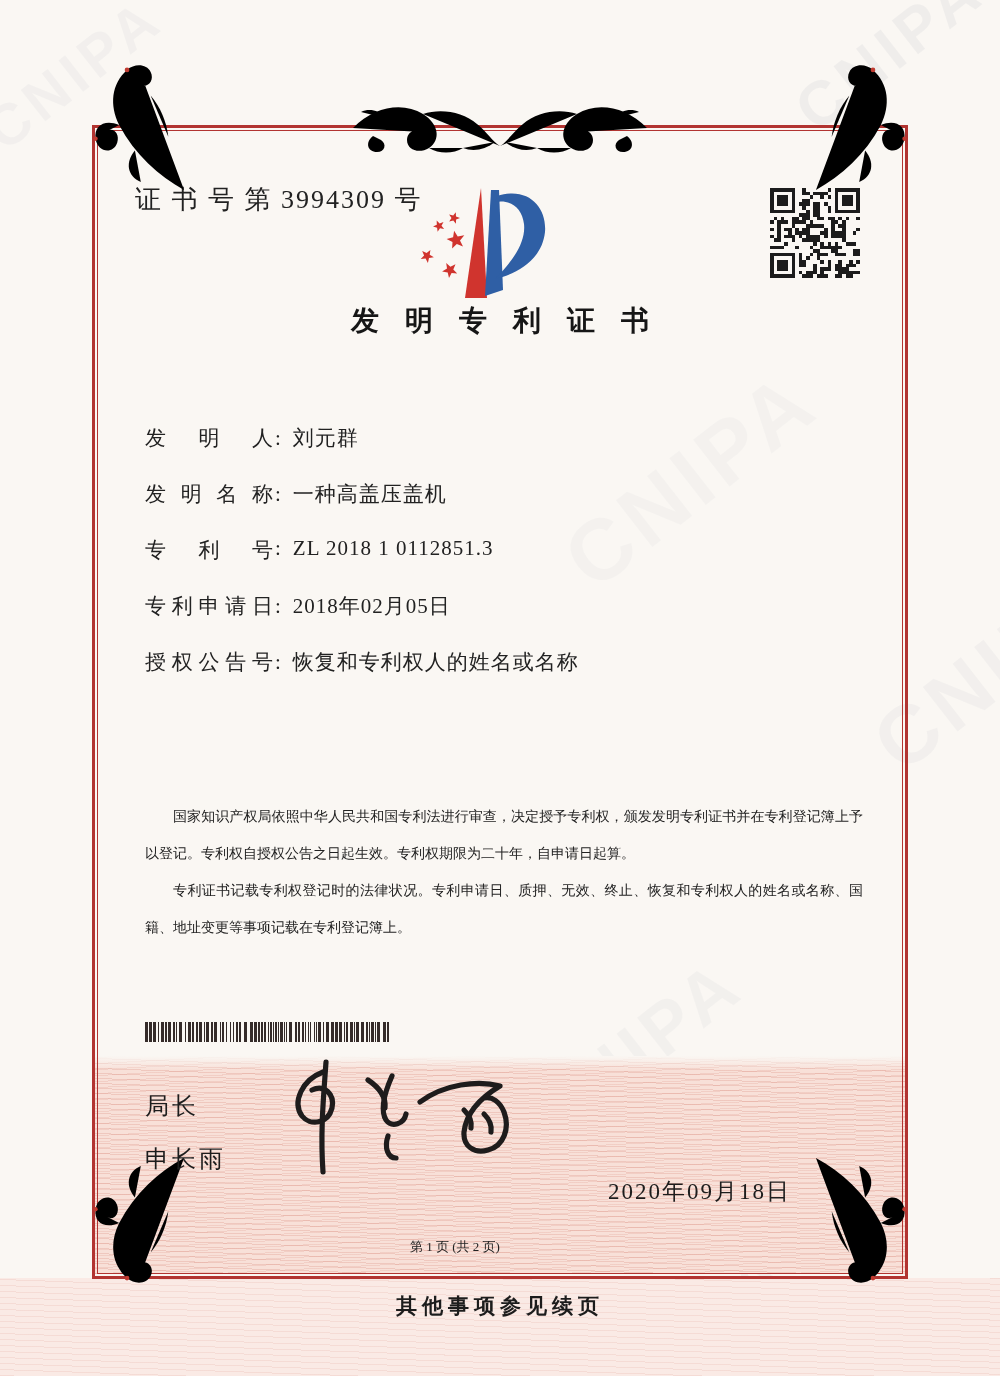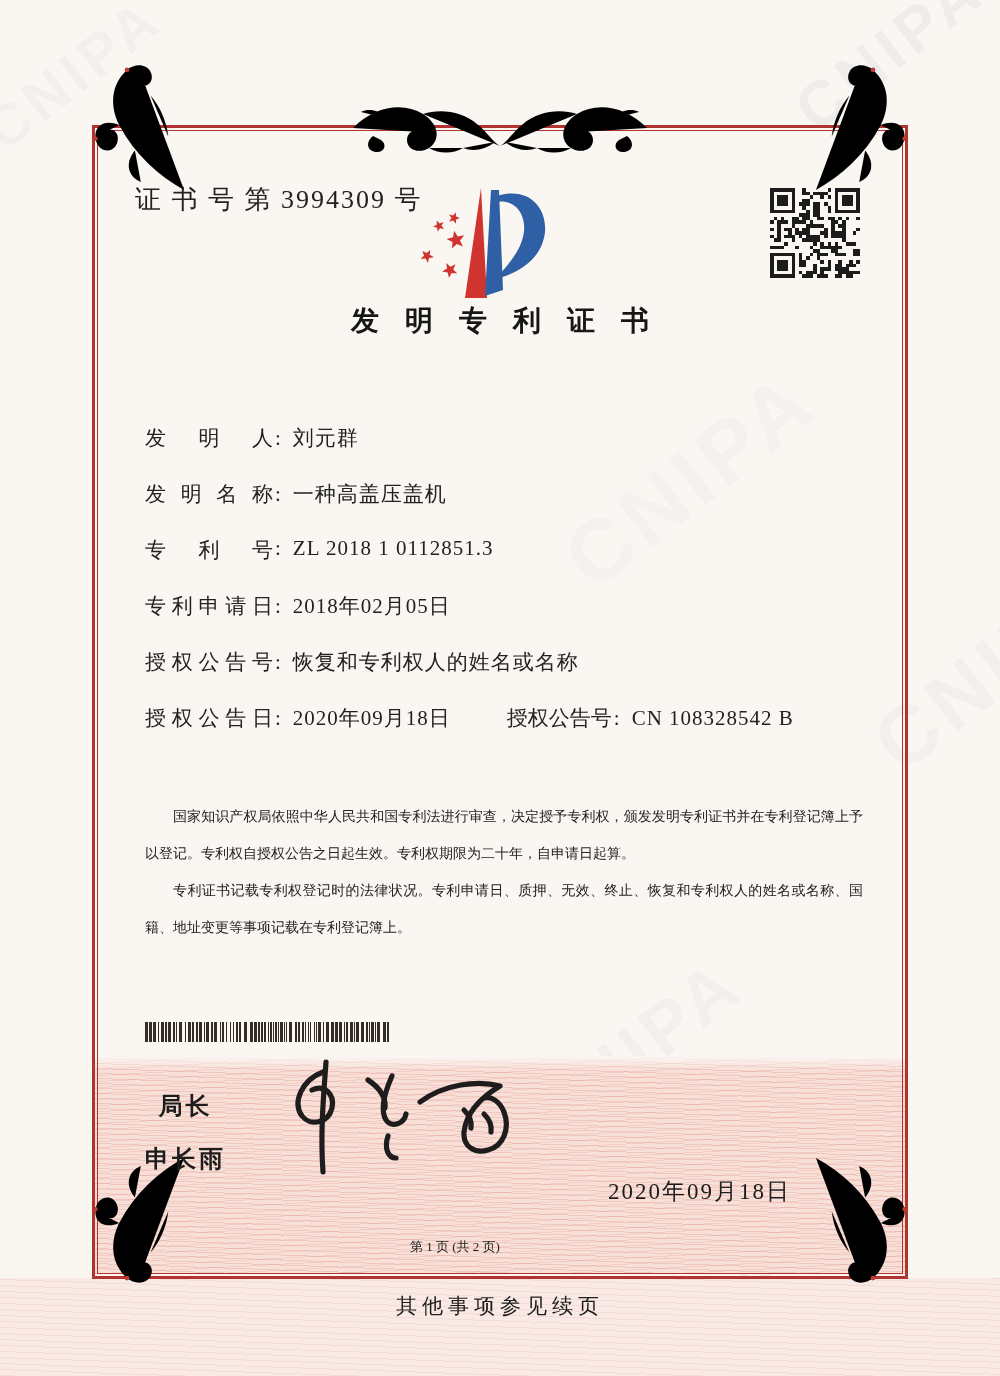--- a/index.html
+++ b/index.html
@@ -59,28 +59,28 @@
   .colon{display:inline-block;margin:0 12px 0 2px;}
   .fvalue{letter-spacing:1px;}
   .grant-row{display:flex;gap:56px;height:56px;white-space:nowrap;}
   
   .paras{left:145px;top:798px;width:718px;z-index:4;font-size:14px;line-height:37px;text-align:justify;}
   .paras p{margin:0;text-indent:2em;}
   
   .barcode{left:145px;top:1022px;width:246px;height:20px;z-index:4;}
   
   .signer{left:145px;top:1090px;z-index:6;font-family:"Liberation Sans","DejaVu Sans",sans-serif;
-          font-size:24px;font-weight:700;color:#1d1d1d;text-align:center;}
+          font-size:24px;font-weight:400;color:#1d1d1d;}
   .signer div{margin-bottom:21px;letter-spacing:3px;}
   .sig{left:262px;top:1058px;width:272px;height:120px;z-index:6;}
   .sig path{stroke:#1e1c1c;fill:none;stroke-width:5.2;stroke-linecap:round;stroke-linejoin:round;}
   .issue-date{left:608px;top:1176px;font-size:23px;letter-spacing:2px;z-index:6;color:#1d1d1d;}
   .page-num{left:0;top:1238px;width:910px;text-align:center;font-size:13px;z-index:6;color:#222;}
   .footer-note{left:0;top:1292px;width:1000px;text-align:center;z-index:6;
-    font-size:21px;font-weight:normal;letter-spacing:5px;color:#1c1c1c;}
+    font-size:21px;font-weight:bold;letter-spacing:5px;color:#1c1c1c;}
 </style>
 </head>
 <body>
 
 <span class="wm" style="left:780px;top:14px;font-size:62px;opacity:.10">CNIPA</span>
 <span class="wm" style="left:-30px;top:40px;font-size:58px;opacity:.08">CNIPA</span>
 <span class="wm" style="left:545px;top:430px;font-size:86px;opacity:.06">CNIPA</span>
 <span class="wm" style="left:855px;top:620px;font-size:82px;opacity:.08">CNIPA</span>
 <span class="wm" style="left:510px;top:1010px;font-size:72px;opacity:.07">CNIPA</span>
 <span class="wm" style="left:590px;top:1290px;font-size:58px;opacity:.10">CNIPA</span>
@@ -368,28 +368,20 @@
   </div>
   <div class="frow">
     <span class="flabel">专利号</span><span class="colon">:</span><span class="fvalue">ZL 2018 1 0112851.3</span>
   </div>
   <div class="frow">
     <span class="flabel">专利申请日</span><span class="colon">:</span><span class="fvalue">2018年02月05日</span>
   </div>
   <div class="frow">
     <span class="flabel">授权公告号</span><span class="colon">:</span><span class="fvalue">恢复和专利权人的姓名或名称</span>
   </div>
-  <div class="grant-row">
-    <span>
-      <span class="flabel">授权公告日</span><span class="colon">:</span><span class="fvalue">2020年09月18日</span>
-    </span>
-    <span>
-      <span>授权公告号</span><span class="colon">:</span><span class="fvalue">CN 108328542 B</span>
-    </span>
-  </div>
 </div>
 
 <div class="abs paras">
   <p>国家知识产权局依照中华人民共和国专利法进行审查，决定授予专利权，颁发发明专利证书并在专利登记簿上予以登记。专利权自授权公告之日起生效。专利权期限为二十年，自申请日起算。</p>
   <p>专利证书记载专利权登记时的法律状况。专利申请日、质押、无效、终止、恢复和专利权人的姓名或名称、国籍、地址变更等事项记载在专利登记簿上。</p>
 </div>
 
 <svg class="abs barcode" viewBox="0 0 246 20" preserveAspectRatio="none">
     <g id="bcG" fill="#352b29">
       <rect x="0" y="0" width="3" height="20"></rect>

